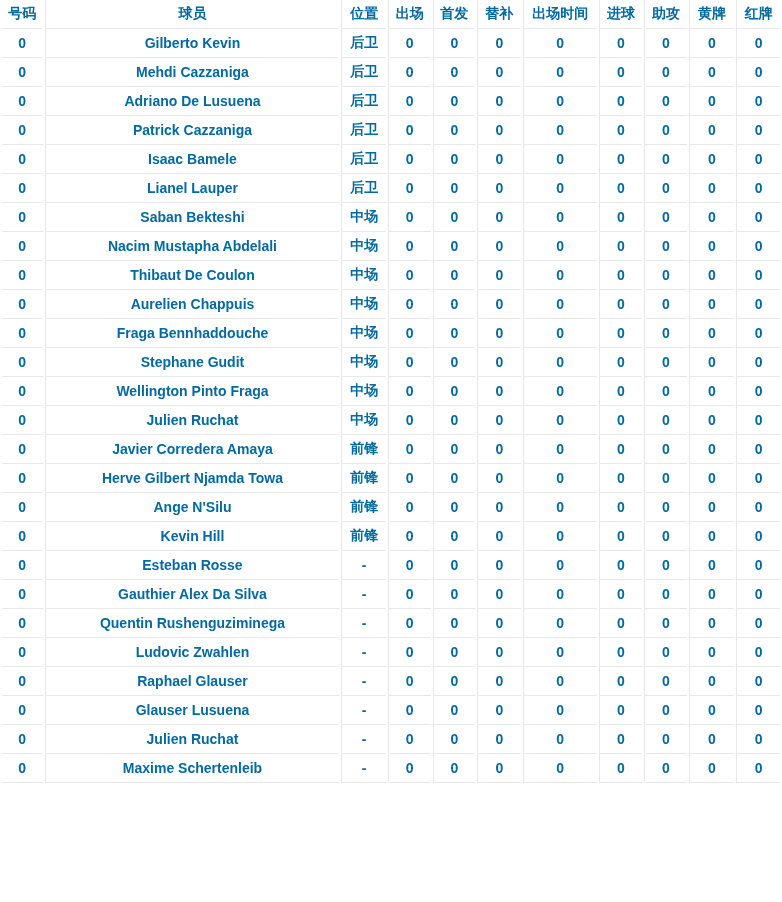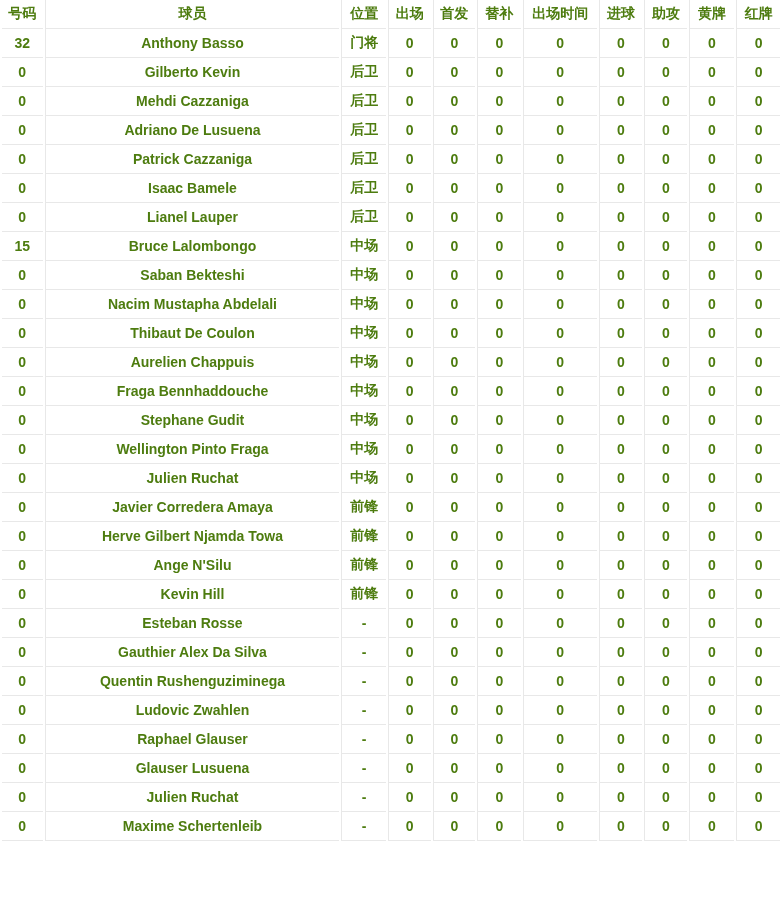--- a/index.html
+++ b/index.html
@@ -11,21 +11,21 @@
     width: 782px;
   }
   table.stats {
     width: 782px;
     table-layout: fixed;
     border-collapse: separate;
     border-spacing: 2px 0;
     font-family: "Liberation Sans", "DejaVu Sans", sans-serif;
     font-size: 14px;
     font-weight: bold;
-    color: #4d7c0f;
+    color: #0369a1;
   }
   table.stats th,
   table.stats td {
     height: 28px;
     padding: 0;
     text-align: center;
     vertical-align: middle;
     border-bottom: 1px solid #e8e8e8;
     overflow: hidden;
     white-space: nowrap;
@@ -63,33 +63,20 @@
           <th>替补</th>
           <th>出场时间</th>
           <th>进球</th>
           <th>助攻</th>
           <th>黄牌</th>
           <th>红牌</th>
         </tr>
     </thead>
     <tbody>
         <tr>
-          <td>32</td>
-          <td>Anthony Basso</td>
-          <td>门将</td>
-          <td>0</td>
-          <td>0</td>
-          <td>0</td>
-          <td>0</td>
-          <td>0</td>
-          <td>0</td>
-          <td>0</td>
-          <td>0</td>
-        </tr>
-        <tr>
           <td>0</td>
           <td>Gilberto Kevin</td>
           <td>后卫</td>
           <td>0</td>
           <td>0</td>
           <td>0</td>
           <td>0</td>
           <td>0</td>
           <td>0</td>
           <td>0</td>
@@ -144,33 +131,20 @@
           <td>0</td>
           <td>0</td>
           <td>0</td>
           <td>0</td>
           <td>0</td>
         </tr>
         <tr>
           <td>0</td>
           <td>Lianel Lauper</td>
           <td>后卫</td>
-          <td>0</td>
-          <td>0</td>
-          <td>0</td>
-          <td>0</td>
-          <td>0</td>
-          <td>0</td>
-          <td>0</td>
-          <td>0</td>
-        </tr>
-        <tr>
-          <td>15</td>
-          <td>Bruce Lalombongo</td>
-          <td>中场</td>
           <td>0</td>
           <td>0</td>
           <td>0</td>
           <td>0</td>
           <td>0</td>
           <td>0</td>
           <td>0</td>
           <td>0</td>
         </tr>
         <tr>

